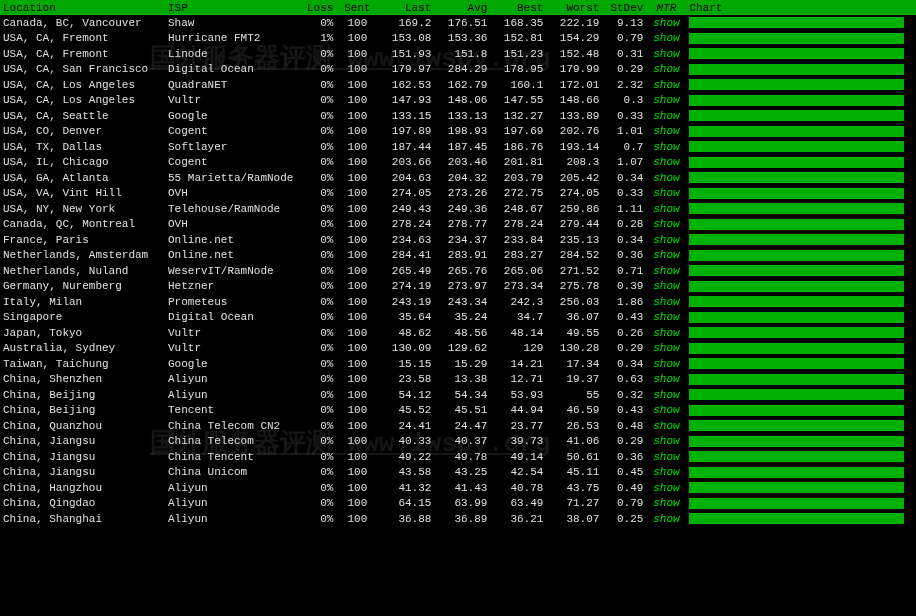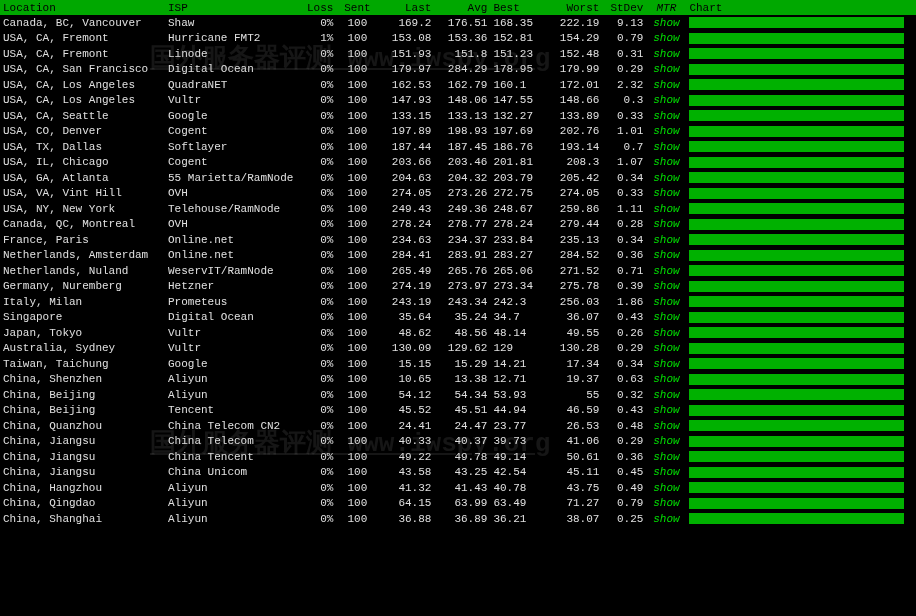--- a/index.html
+++ b/index.html
@@ -39,21 +39,21 @@
       padding: 1.5px 3px;
       white-space: nowrap;
     }
     thead th { font-weight: normal; }
     .col-location { width: 165px; }
     .col-isp { width: 128px; }
     .col-loss { width: 40px; text-align: right; }
     .col-sent { width: 42px; text-align: center; }
     .col-last { width: 56px; text-align: right; }
     .col-avg { width: 56px; text-align: right; }
-    .col-best { width: 56px; }
+    .col-best { width: 56px; text-align: right; }
     .col-worst { width: 56px; text-align: right; }
     .col-stdev { width: 44px; text-align: right; }
     .col-mtr { width: 40px; text-align: center; font-style: italic; }
     .col-chart { width: auto; }
     tbody td.col-mtr { color: #00e000; }
     .chart-bar {
       background: #00c000;
       height: 11px;
       width: 96%;
       display: inline-block;
@@ -382,21 +382,21 @@
         <td class="col-worst">17.34</td>
         <td class="col-stdev">0.34</td>
         <td class="col-mtr">show</td>
         <td class="col-chart"><span class="chart-bar"></span></td>
       </tr>
       <tr>
         <td class="col-location">China, Shenzhen</td>
         <td class="col-isp">Aliyun</td>
         <td class="col-loss">0%</td>
         <td class="col-sent">100</td>
-        <td class="col-last">10.65</td>
+        <td class="col-last">23.58</td>
         <td class="col-avg">13.38</td>
         <td class="col-best">12.71</td>
         <td class="col-worst">19.37</td>
         <td class="col-stdev">0.63</td>
         <td class="col-mtr">show</td>
         <td class="col-chart"><span class="chart-bar"></span></td>
       </tr>
       <tr>
         <td class="col-location">China, Beijing</td>
         <td class="col-isp">Aliyun</td>

